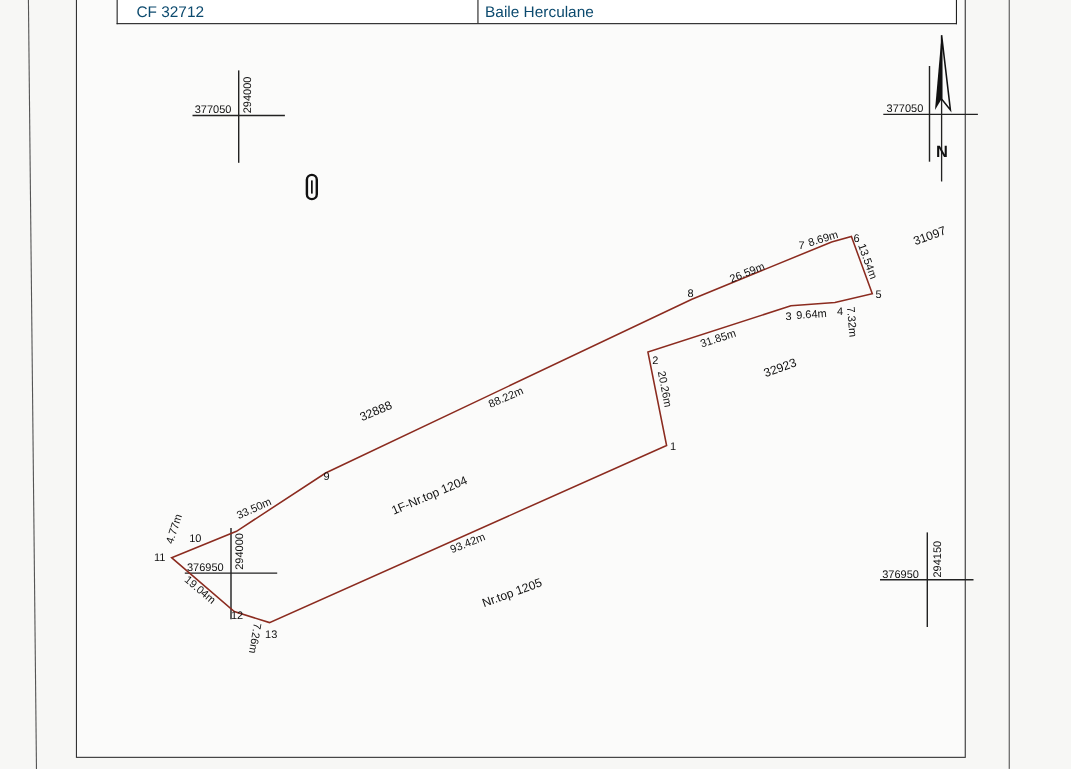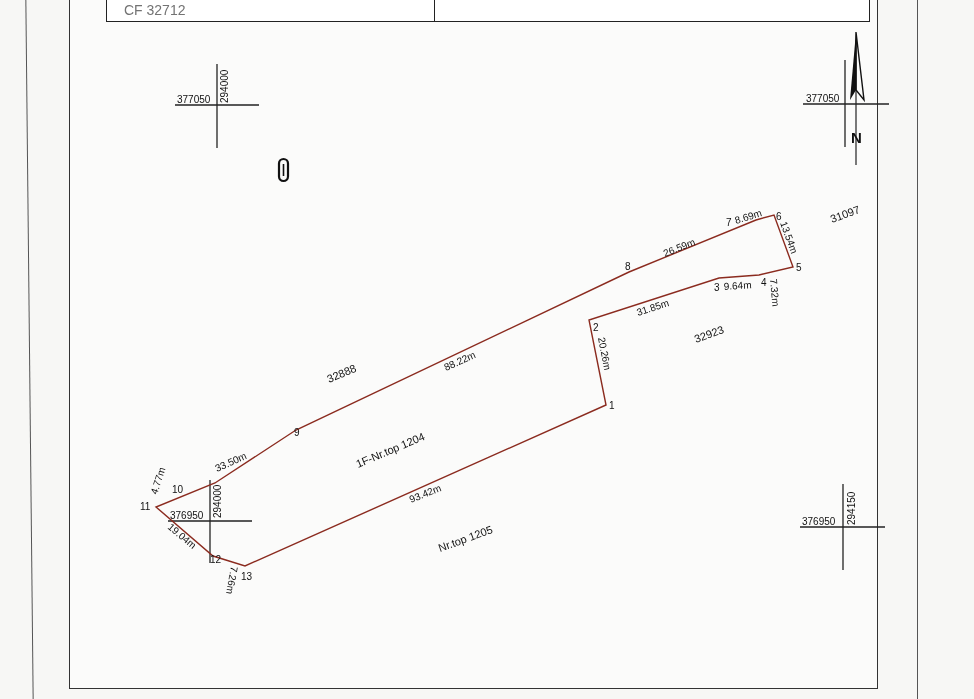--- a/index.html
+++ b/index.html
@@ -13,38 +13,39 @@
     .frame {
       position: absolute; left: 69px; top: -10px; width: 809px; height: 699px;
       border: 1.6px solid #333; background: #fbfbfa; box-sizing: border-box;
     }
     .header-row {
       position: absolute; left: 106px; top: 0; width: 764px; height: 22px;
       border: 1.5px solid #222; border-top: none; box-sizing: border-box;
       display: flex; background: #fff;
     }
     .header-cell {
-      font-size: 14px; color: #737373; line-height: 21px; padding-left: 17px;
+      font-size: 14px; color: #0c4a6e; line-height: 21px; padding-left: 17px;
       box-sizing: border-box;
     }
     .header-cell.left { width: 328px; border-right: 1.3px solid #222; }
     .header-cell.right { flex: 1; padding-left: 6px; }
     svg#plan { position: absolute; left: 0; top: 0; }
     svg text { font-family: "Liberation Sans", sans-serif; fill: #111; }
   </style>
 </head>
 <body>
 
 <div class="page-edge" style="left:29px;top:0;height:699px;transform:skewX(0.6deg);"></div>
 <div class="page-edge" style="left:917px;top:0;height:699px;"></div>
 
 <div class="frame"></div>
 
 <div class="header-row">
   <div class="header-cell left">CF 32712</div>
+  <div class="header-cell right">Baile Herculane</div>
 </div>
 
 <svg id="plan" width="974" height="699" viewBox="0 0 974 699">
 
   <g>
     <line x1="175" y1="105" x2="259" y2="105" stroke="#222" stroke-width="1.3"></line>
     <line x1="217" y1="64" x2="217" y2="148" stroke="#222" stroke-width="1.3"></line>
     <text x="177" y="103" font-size="10">377050</text>
     <text transform="translate(228,103) rotate(-90)" font-size="10">294000</text>
   </g>

